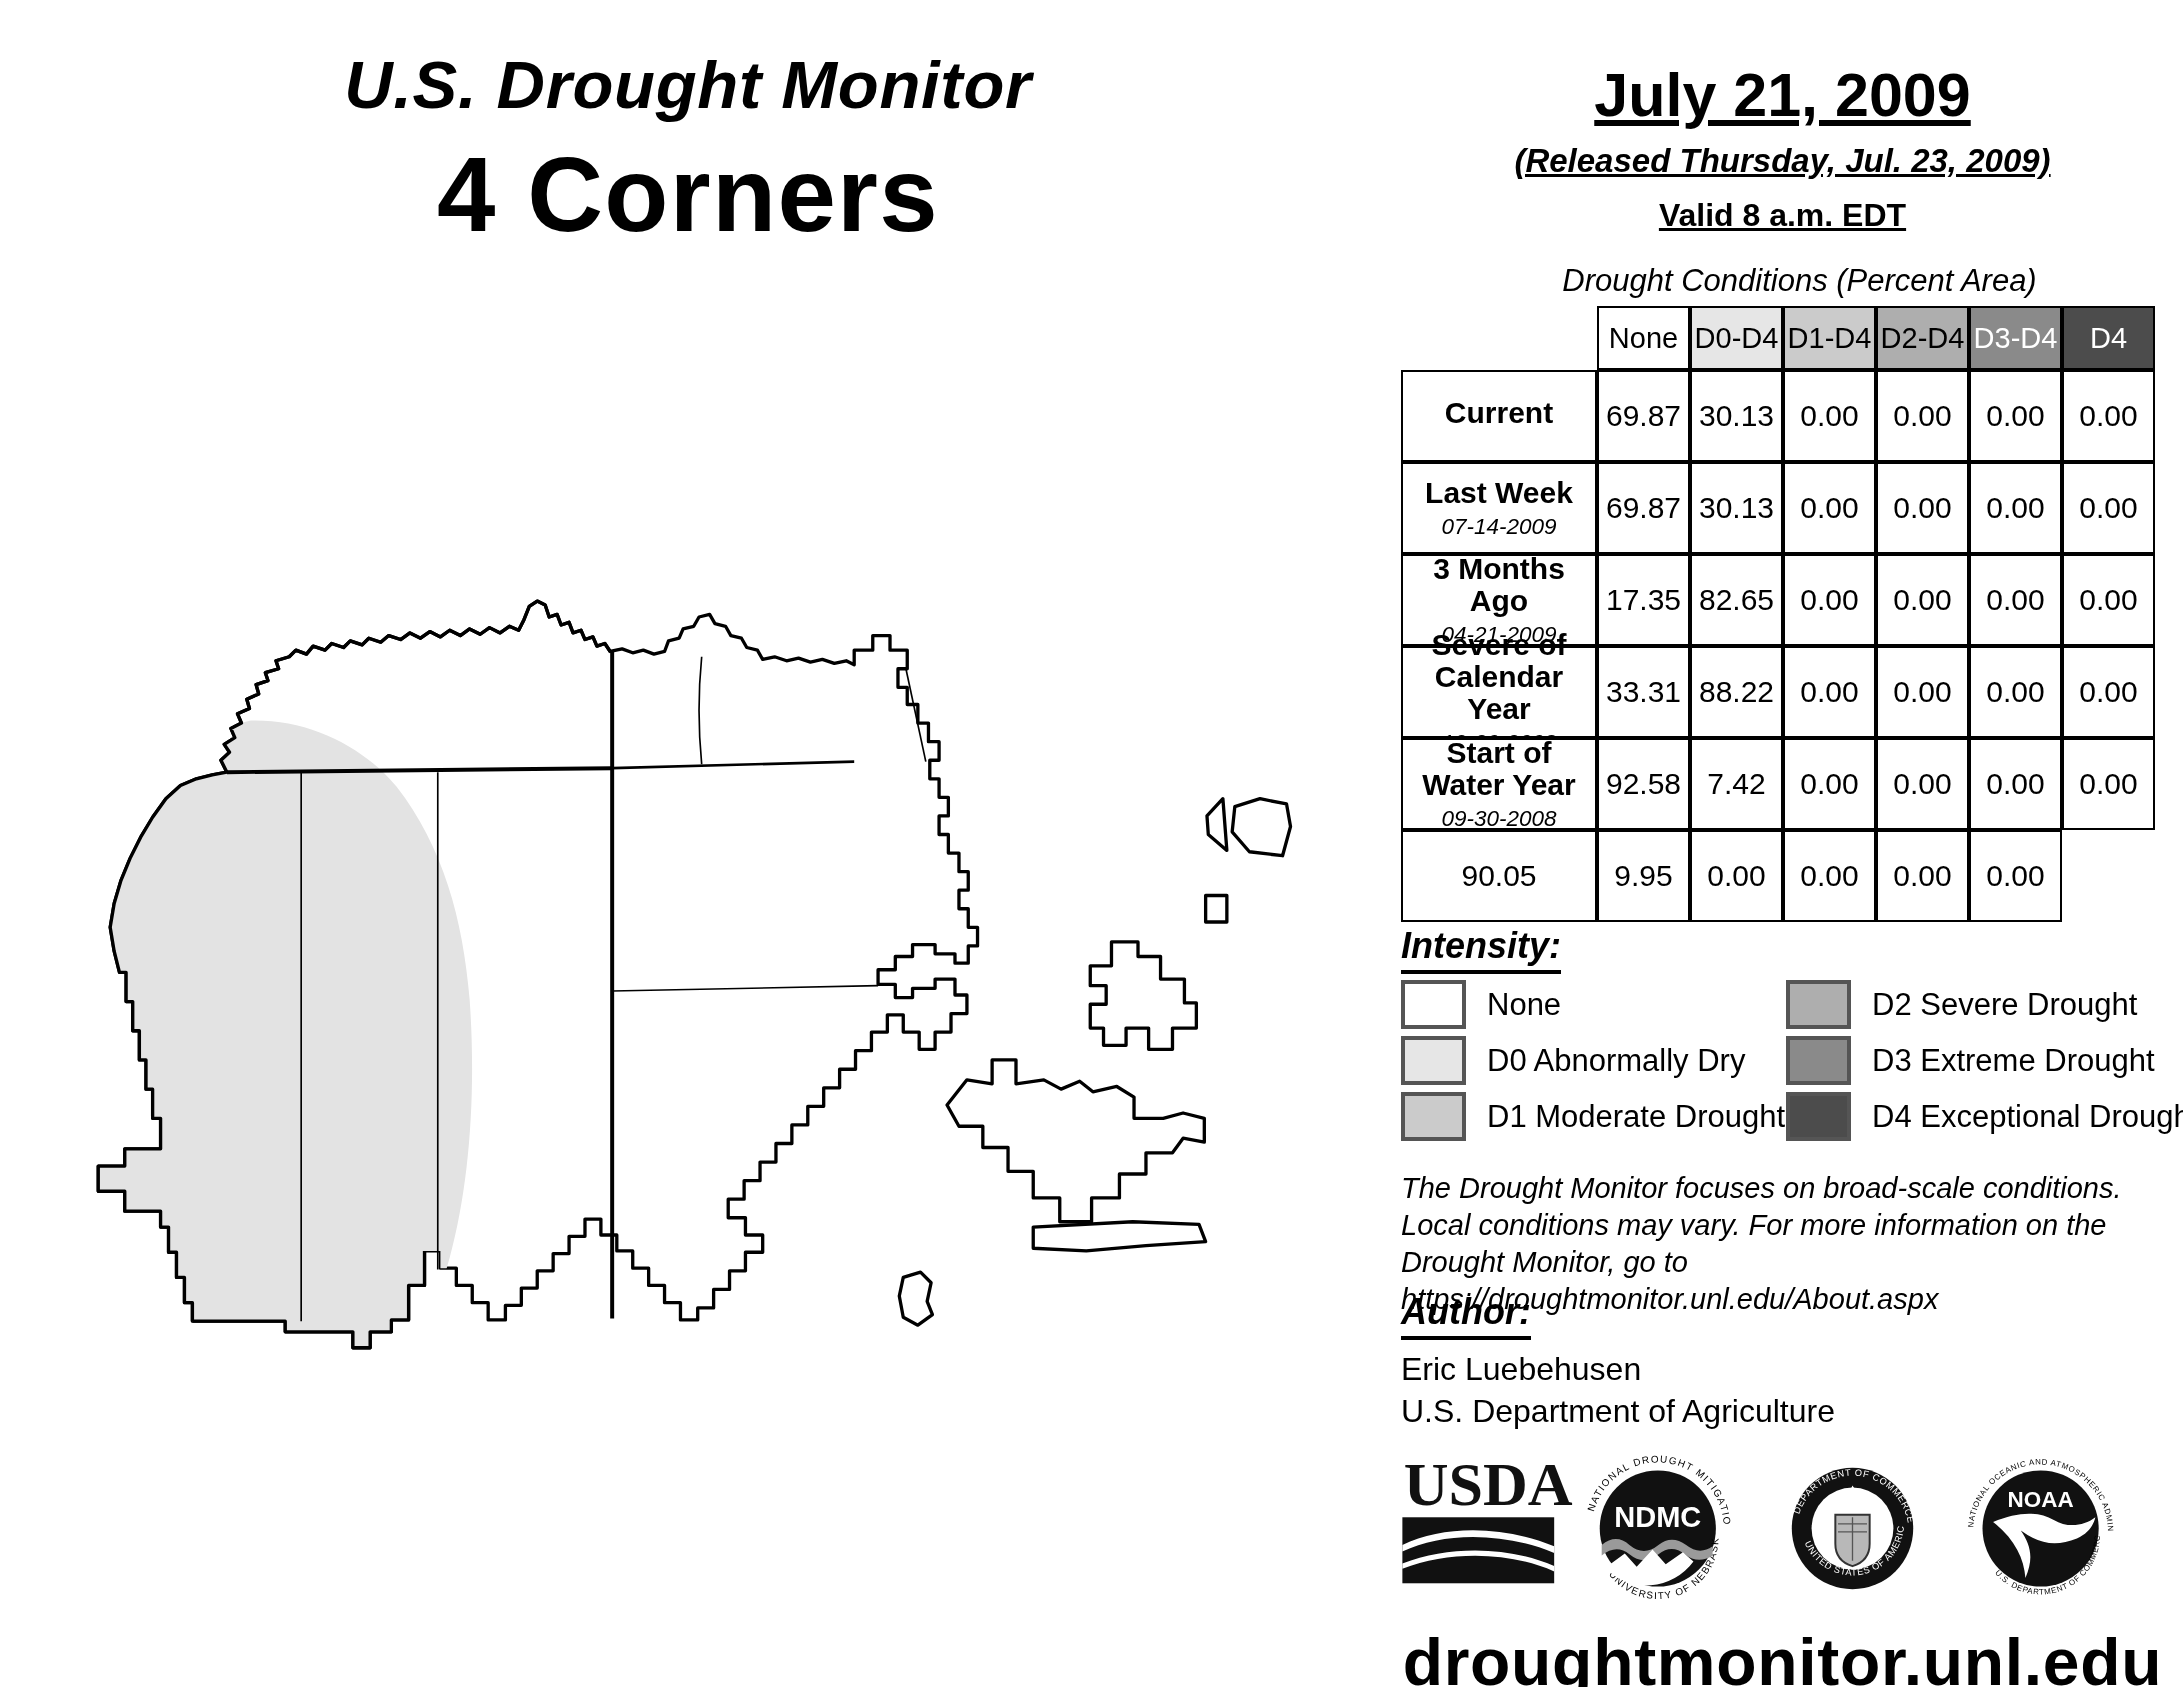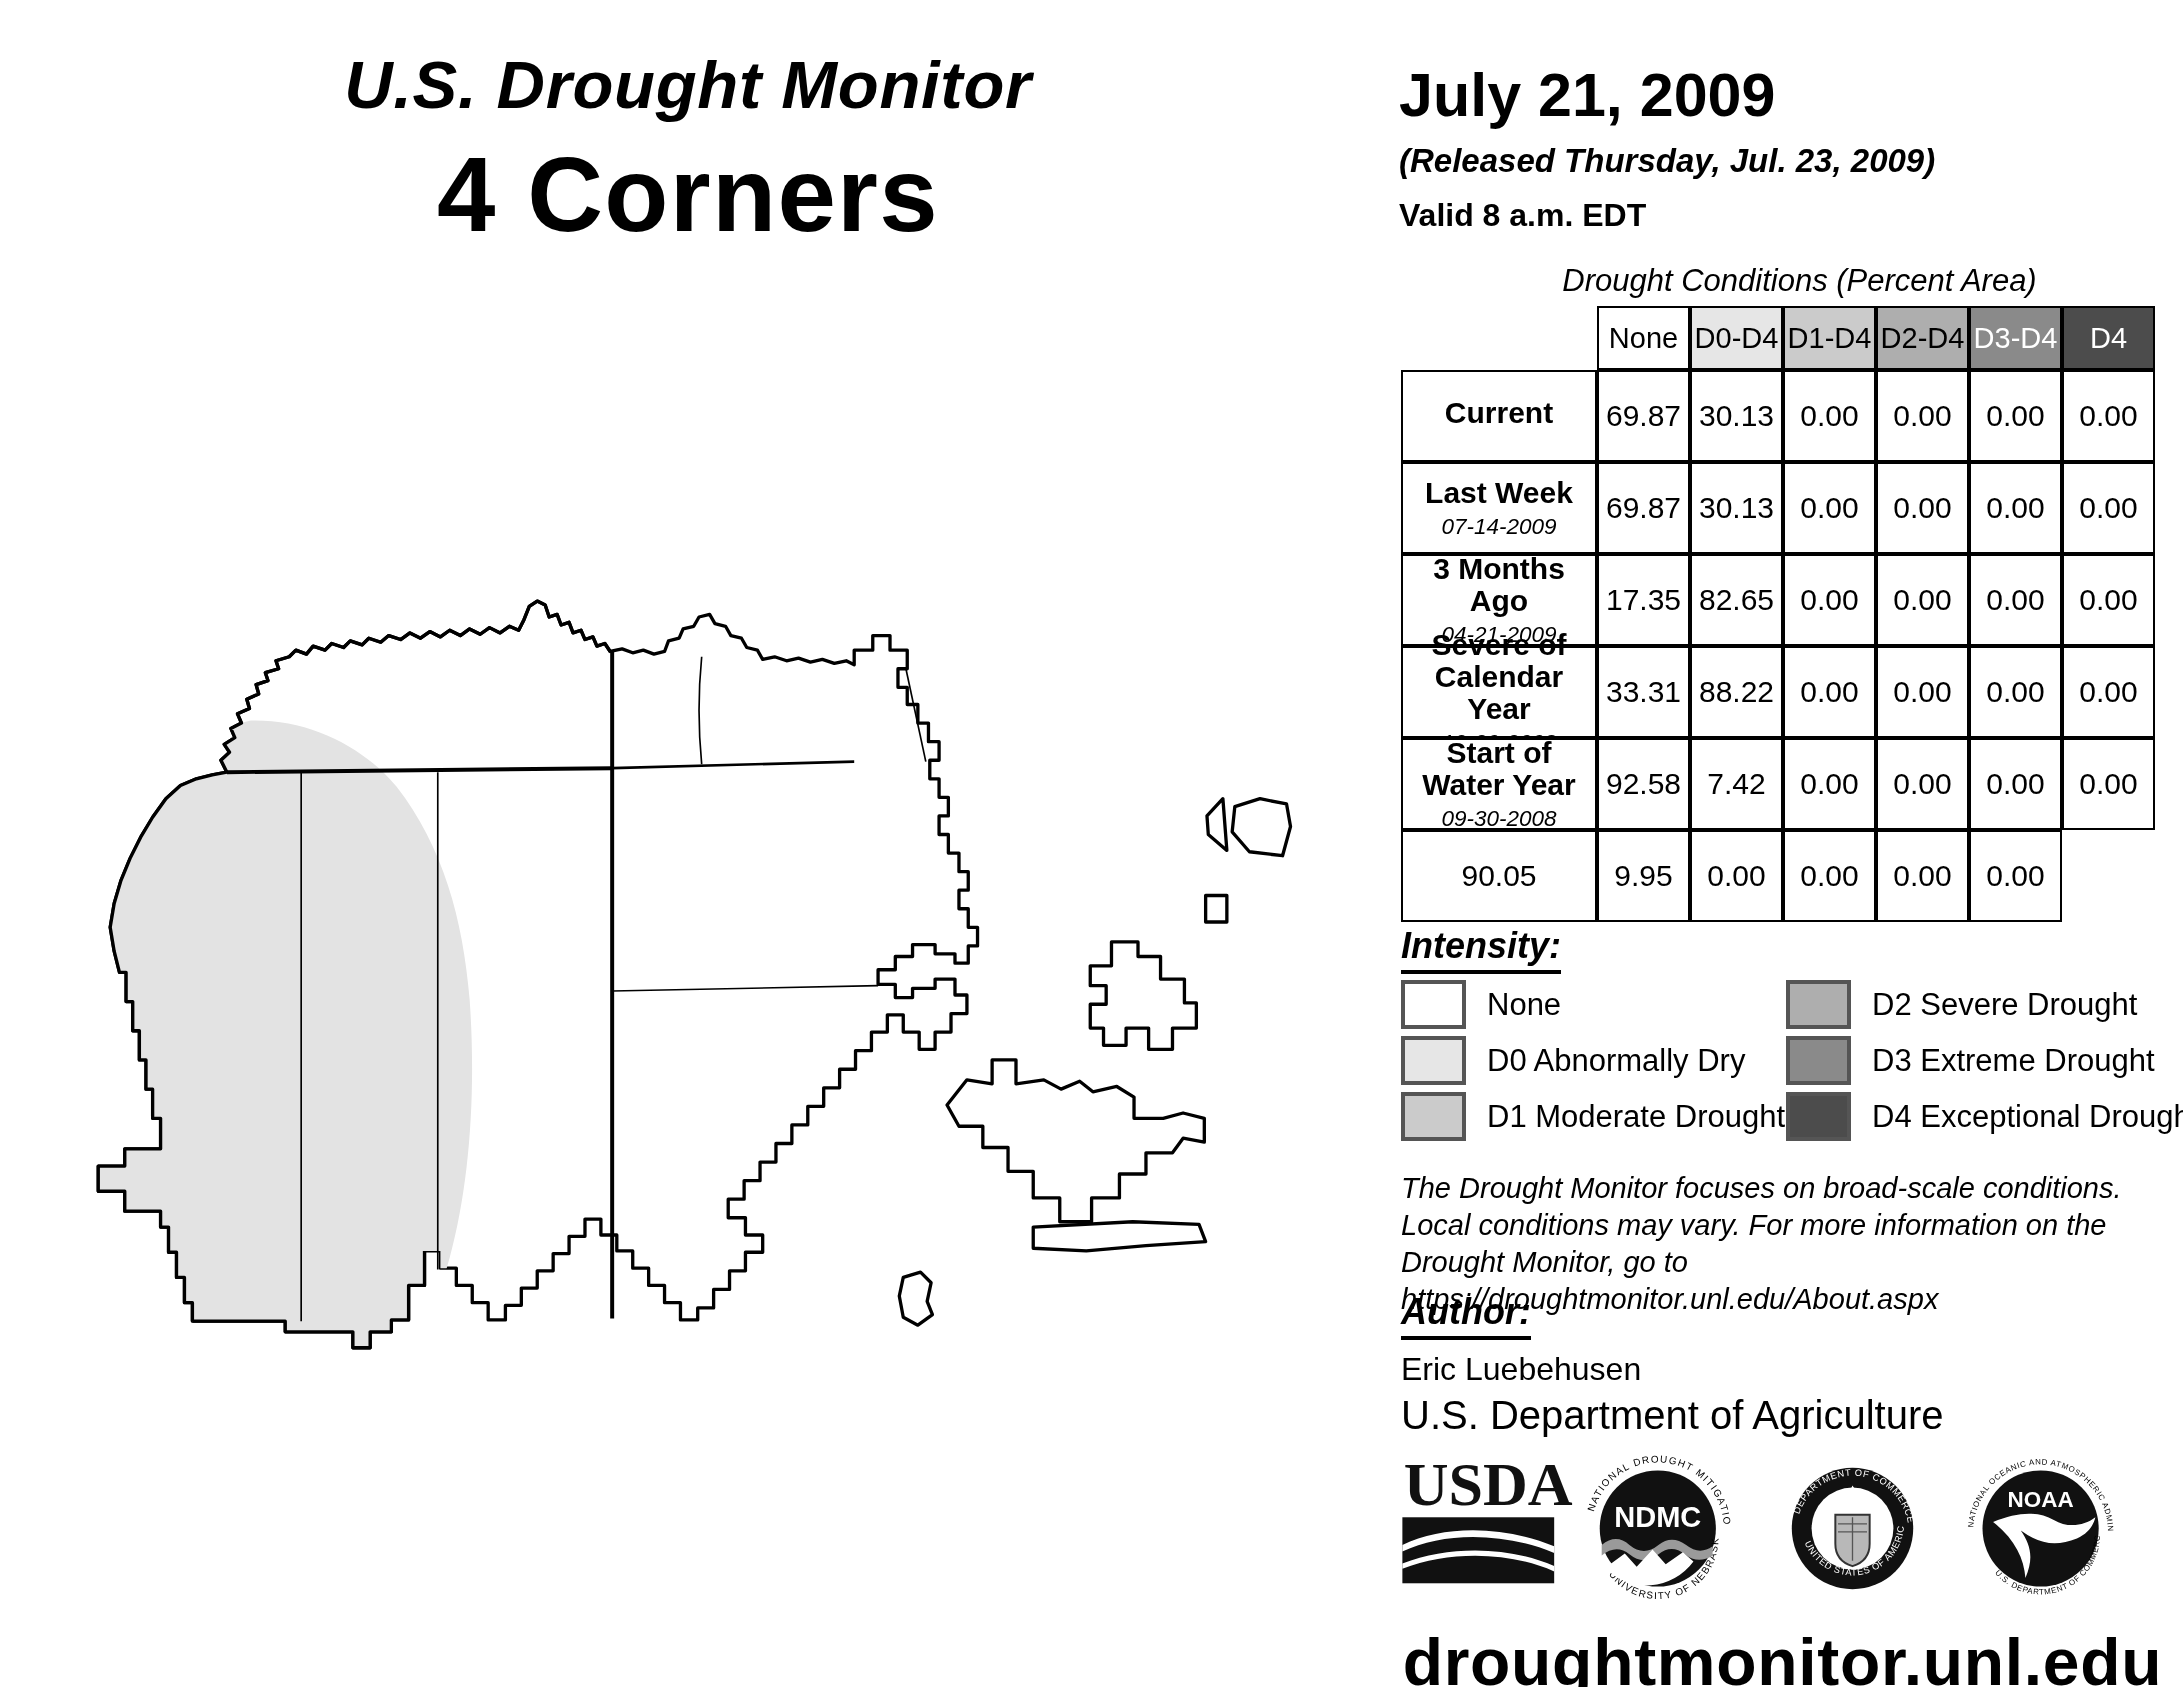--- a/index.html
+++ b/index.html
@@ -5,21 +5,21 @@
   html,body{margin:0;padding:0;background:#fff;}
   body{width:2183px;height:1687px;position:relative;overflow:hidden;
        font-family:"Liberation Sans",sans-serif;color:#000;}
   .abs{position:absolute;}
 
   
   .left-titles{left:0;top:46px;width:1376px;text-align:center;}
   .main-title{font-size:67px;font-weight:bold;font-style:italic;letter-spacing:0.7px;}
   .region-title{font-size:105px;font-weight:bold;margin-top:12px;letter-spacing:1.3px;text-align:center;}
 
-  .right-col{left:1399px;top:60px;width:767px;text-align:left;}
+  .right-col{left:1399px;top:60px;width:767px;text-align:center;text-decoration:underline;}
   .date-line{font-size:61px;font-weight:bold;}
   .released-line{font-size:33px;font-weight:bold;font-style:italic;margin-top:12px;}
   .valid-line{font-size:32px;font-weight:bold;margin-top:17px;}
 
   
   .tbl-caption{left:1442px;top:263px;width:715px;text-align:center;
                font-size:31px;font-style:italic;}
   .dm-table{left:1401px;top:306px;display:grid;
             grid-template-columns:196px repeat(6,93px);
             grid-template-rows:64px repeat(6,92px);}
@@ -37,21 +37,21 @@
   .leg-item{display:flex;align-items:center;position:absolute;}
   .swatch{width:57px;height:41px;border:4.6px solid #555;margin-right:21px;flex:none;}
   .leg-label{font-size:31px;white-space:nowrap;}
 
   
   .disclaimer{left:1401px;top:1170px;width:774px;font-size:29px;font-style:italic;
               line-height:1.28;}
   .author-title{left:1401px;top:1291px;font-size:36px;font-weight:bold;
                 font-style:italic;border-bottom:4px solid #000;padding-bottom:2.6px;}
   .author-name{left:1401px;top:1351px;font-size:32px;}
-  .author-org{left:1401px;top:1393px;font-size:40px;}
+  .author-org{left:1401px;top:1393px;font-size:32px;}
 
   
   .logos{left:1396px;top:1446px;width:781px;height:165px;}
   .footer-url{left:1399px;top:1624px;width:767px;text-align:center;
               font-size:66px;font-weight:bold;letter-spacing:0.7px;}
 
   
   .map-wrap{left:85px;top:587px;width:1240px;height:804px;}
   svg text{font-family:"Liberation Sans",sans-serif;}
   .usda-word{font-family:"Liberation Serif",serif;font-weight:bold;}

